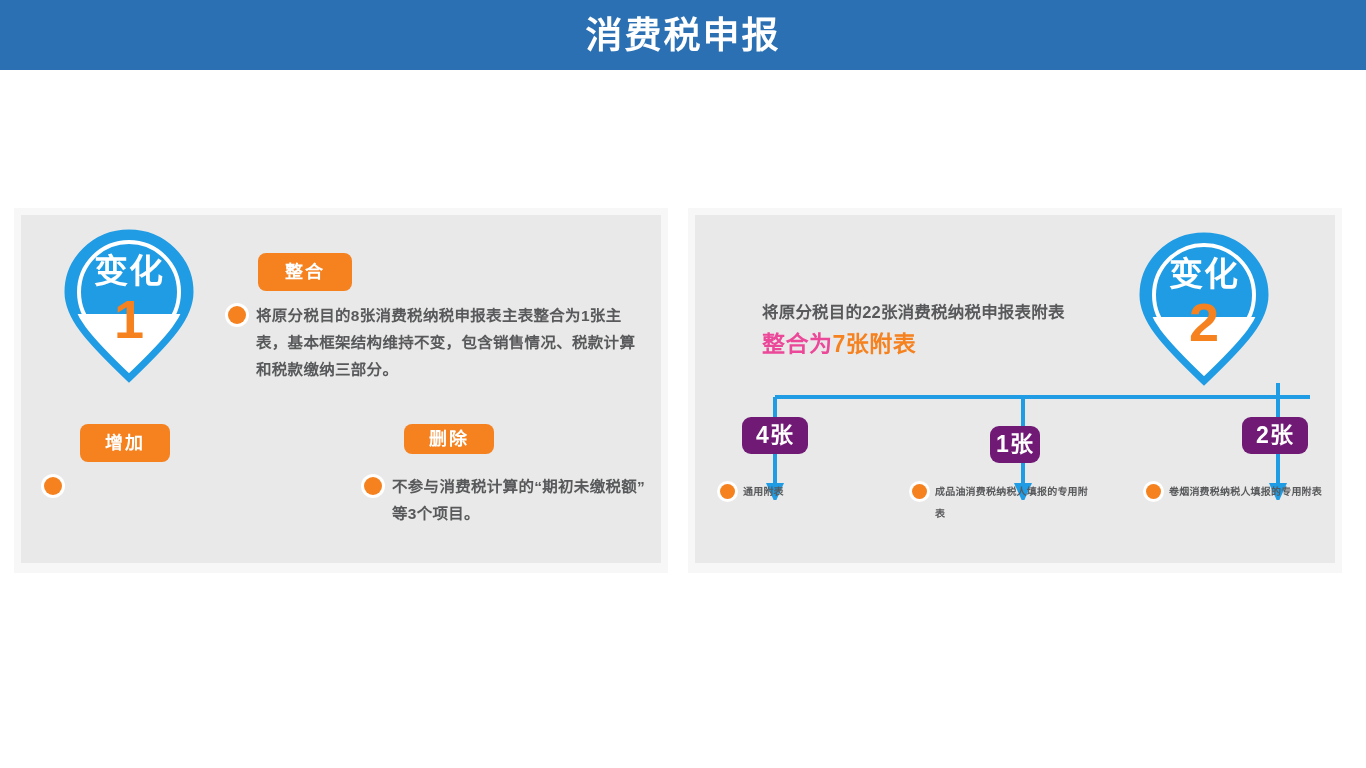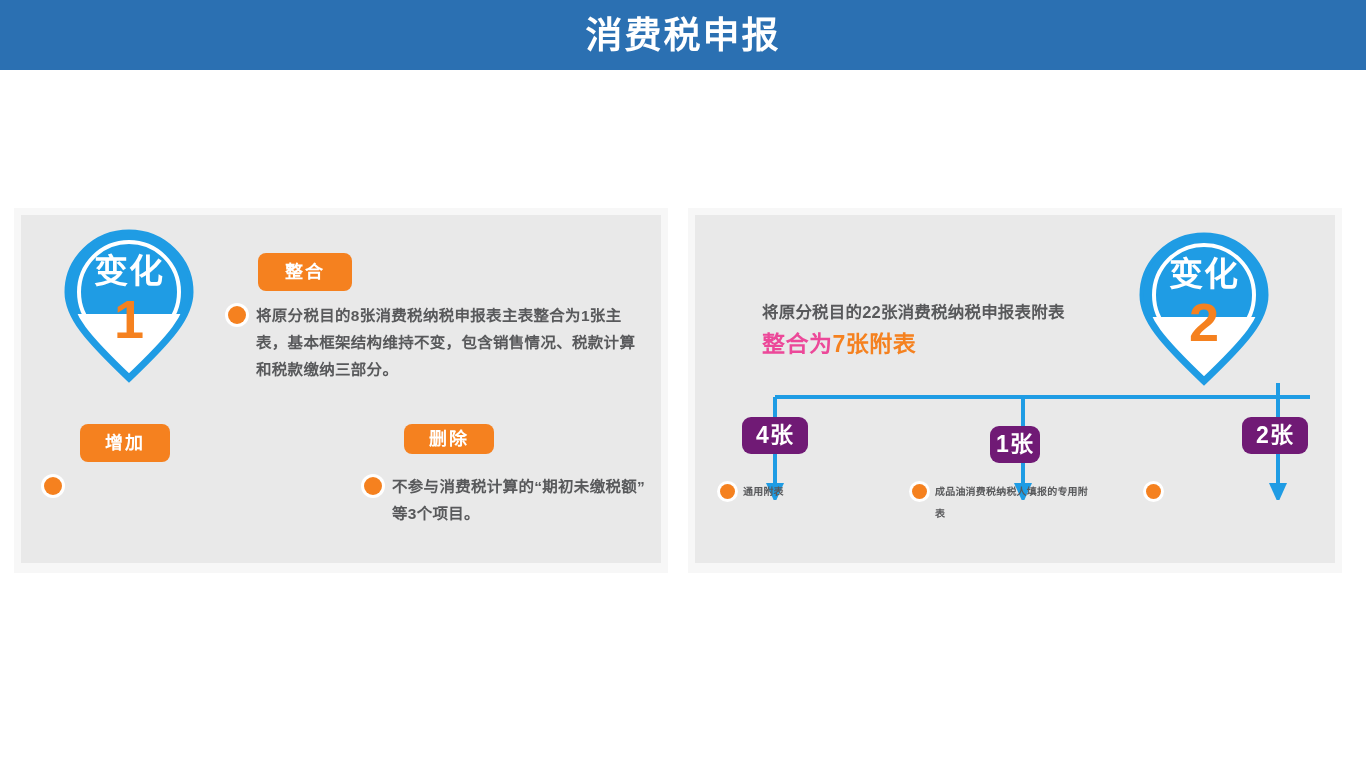--- a/index.html
+++ b/index.html
@@ -330,13 +330,14 @@
 <div class="branch-item" id="branch-0">
   <span class="branch-dot"></span>
   <span class="branch-text">通用附表</span>
 </div>
 <div class="branch-item" id="branch-1">
   <span class="branch-dot"></span>
   <span class="branch-text">成品油消费税纳税人填报的专用附表</span>
 </div>
 <div class="branch-item" id="branch-2">
   <span class="branch-dot"></span>
+  <span class="branch-text">卷烟消费税纳税人填报的专用附表</span>
 </div>
 
 </body></html>

